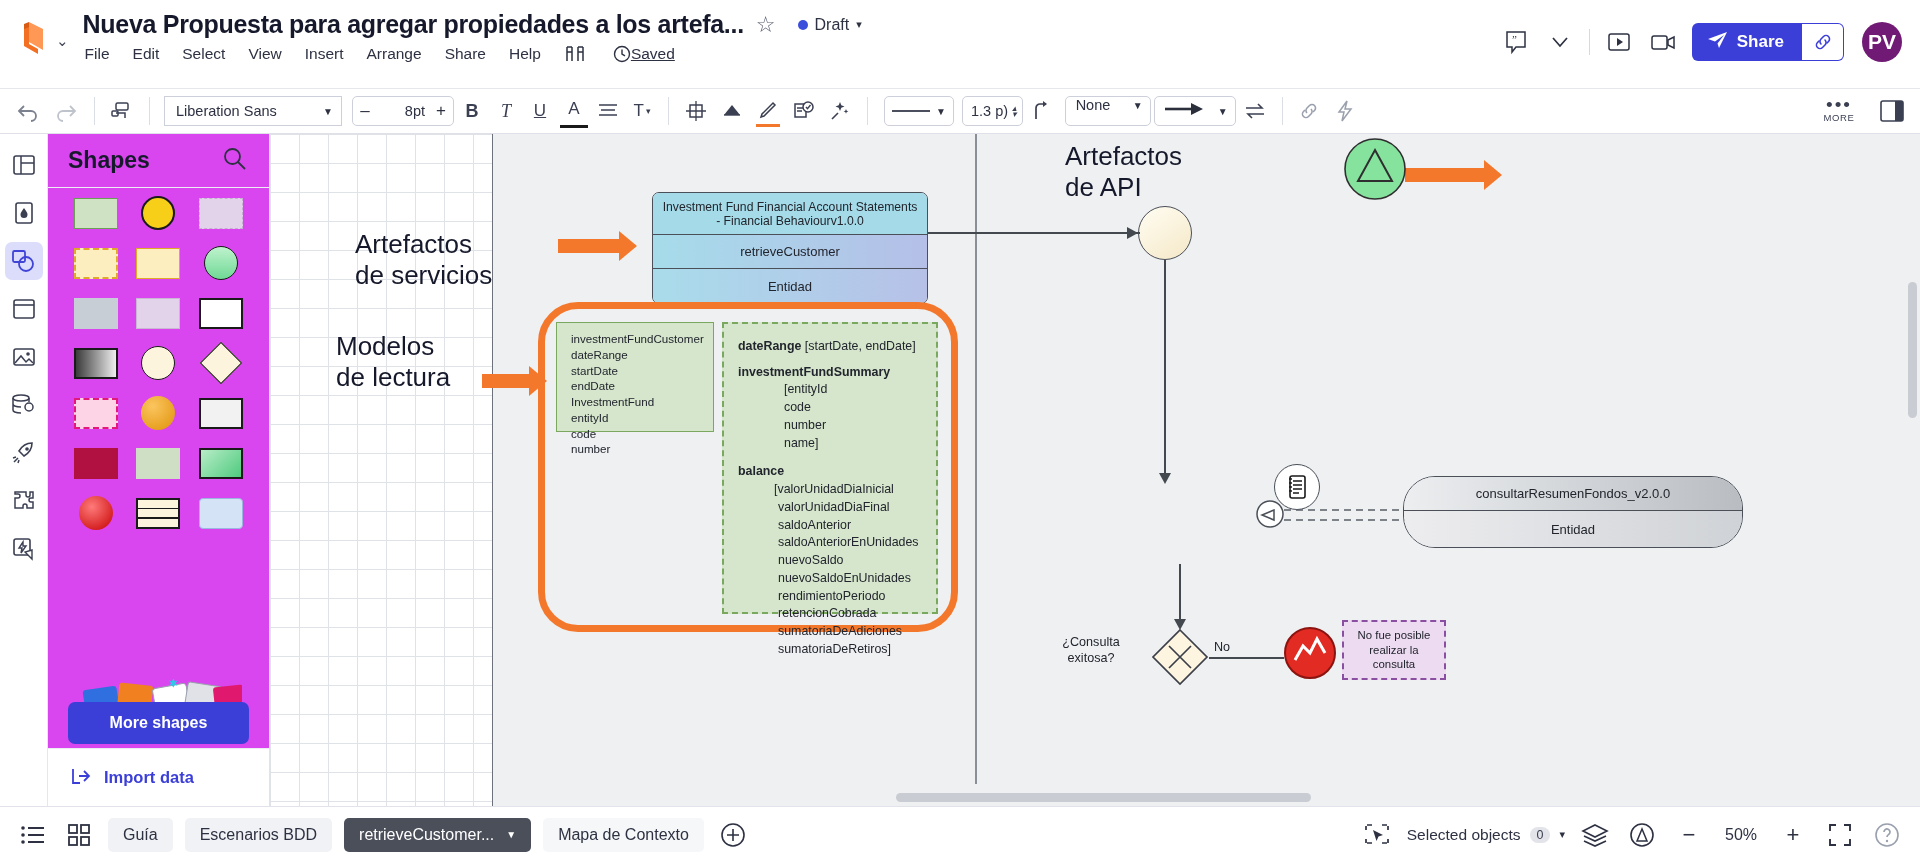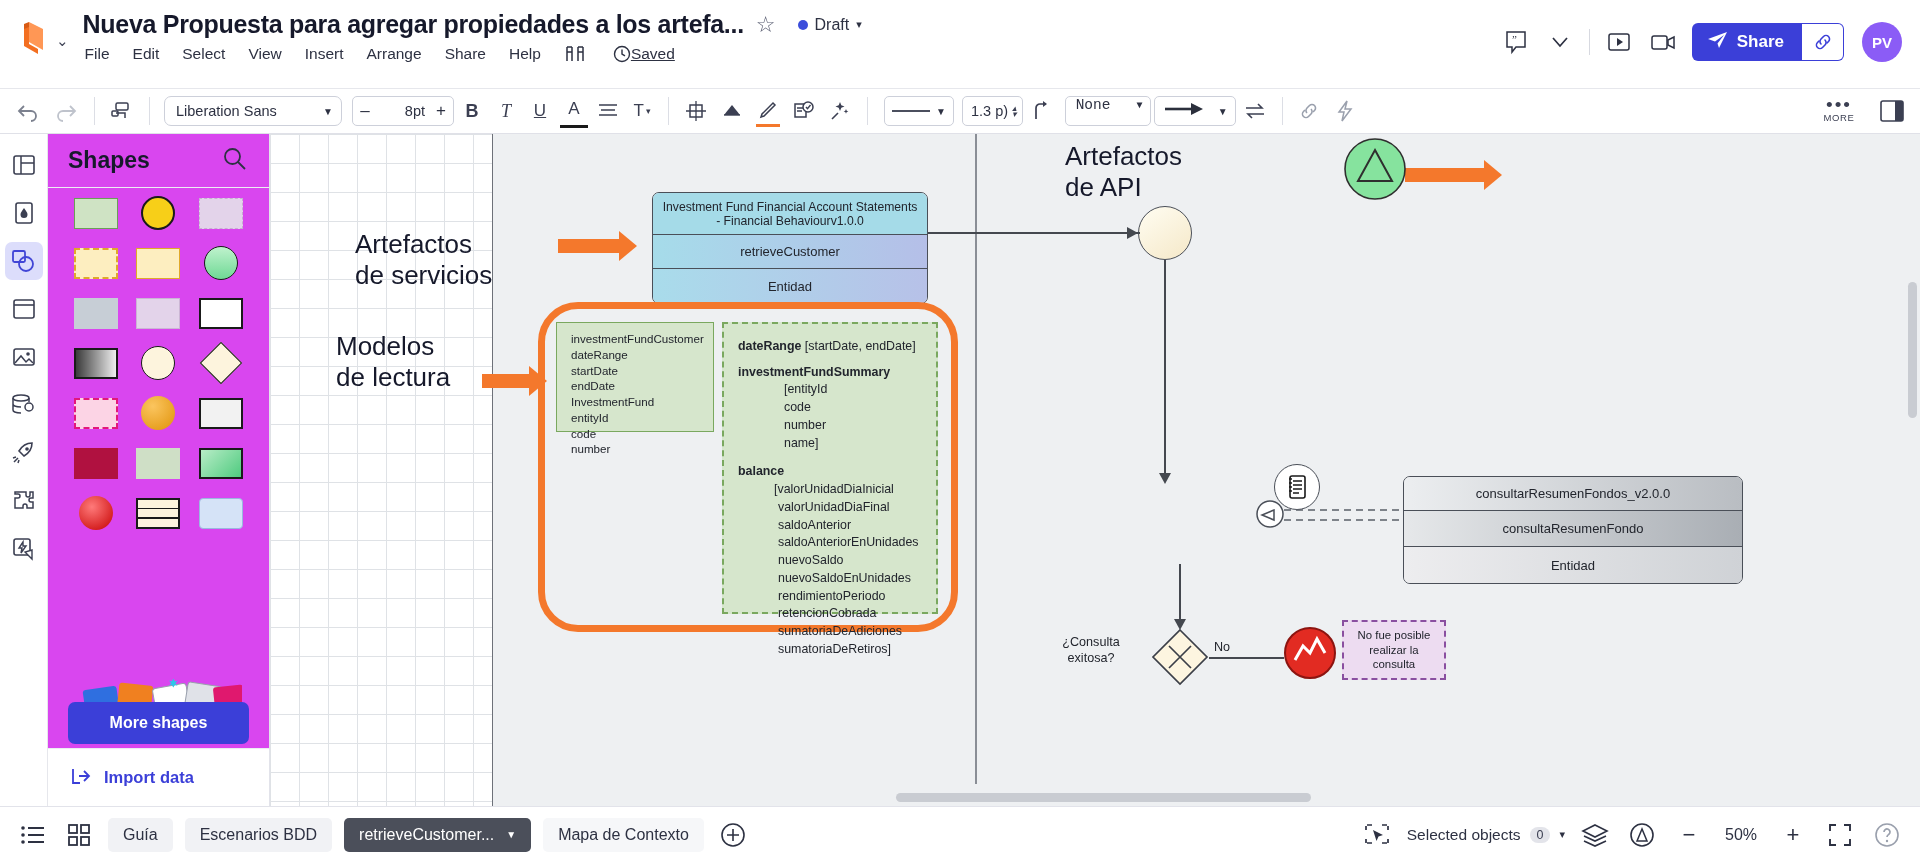--- a/index.html
+++ b/index.html
@@ -33,41 +33,41 @@
   .menu-icon { color:#2d3142; display:flex; align-items:center; }
   .saved-wrap { display:flex; margin-left:4px; }
   .saved-text { font-size:15.5px; color:#2d3142; text-decoration:underline; }
 
   .header-right { margin-left:auto; display:flex; align-items:center; gap:14px; padding-top:16px; }
   .hicon { width:30px; height:30px; display:flex; align-items:center; justify-content:center; color:#2d3142; }
   .hdivider { width:1px; height:26px; background:#d7d9e0; }
   .share-btn { display:flex; align-items:center; height:38px; background:#3b3fd8; border-radius:6px 0 0 6px; color:#fff; padding:0 18px 0 14px; gap:9px; font-size:17px; font-weight:bold; }
   .link-btn { width:42px; height:38px; border:1px solid #3b3fd8; border-left:none; border-radius:0 6px 6px 0; display:flex; align-items:center; justify-content:center; background:#fff; color:#3b3fd8; }
   .share-group { display:flex; }
-  .avatar { width:40px; height:40px; border-radius:50%; background:#8b5cf6; color:#fff; display:flex; align-items:center; justify-content:center; font-size:15px; font-weight:bold; margin-left:4px; }
+  .avatar { width:40px; height:40px; border-radius:50%; background:#701a75; color:#fff; display:flex; align-items:center; justify-content:center; font-size:21px; font-weight:bold; margin-left:4px; }
 
   
   .toolbar { height:46px; flex:0 0 46px; border-top:1px solid #e6e7ec; border-bottom:1px solid #e0e1e8;
              display:flex; align-items:center; gap:2px; padding:0 10px; background:#fff; position:relative; }
   .tb-btn { height:34px; min-width:32px; display:flex; align-items:center; justify-content:center; color:#3b3f52; padding:0 5px; }
   .tb-sep { width:1px; height:28px; background:#dcdee5; margin:0 8px; }
-  .font-select { width:178px; height:30px; border:1px solid #cdd0da; border-radius:7px; display:flex; align-items:center; justify-content:space-between; padding:0 8px 0 11px; font-size:14.5px; color:#2d3142; margin-left:4px; }
+  .font-select { width:178px; height:30px; border:1px solid #cdd0da; border-radius:0; display:flex; align-items:center; justify-content:space-between; padding:0 8px 0 11px; font-size:14.5px; color:#2d3142; margin-left:4px; }
   .size-group { display:flex; align-items:center; height:30px; border:1px solid #cdd0da; border-radius:5px; margin-left:8px; overflow:hidden; }
   .size-minus, .size-plus { width:24px; height:28px; display:flex; align-items:center; justify-content:center; font-size:17px; color:#2d3142; }
   .size-val { width:52px; text-align:right; padding-right:4px; font-size:14.5px; color:#2d3142; }
   .bold-b { font-weight:bold; font-size:18px; }
   .ital-i { font-style:italic; font-size:18px; font-family:"Liberation Serif", serif; }
   .und-u { font-size:17px; text-decoration:underline; }
   .color-a { font-size:17px; position:relative; padding-bottom:5px; }
   .color-a::after { content:""; position:absolute; left:2px; right:2px; bottom:0; height:3px; background:#1a1a1a; }
   .line-select { width:70px; height:30px; border:1px solid #cdd0da; border-radius:5px; display:flex; align-items:center; justify-content:space-between; padding:0 7px; margin-left:6px; }
   .line-sample { width:38px; height:0; border-top:2.6px solid #4b4f5e; }
   .w-group { display:flex; align-items:center; height:30px; border:1px solid #cdd0da; border-radius:5px; margin-left:6px; padding:0 5px 0 8px; font-size:14.5px; color:#2d3142; gap:4px; }
   .spin { display:flex; flex-direction:column; line-height:6px; font-size:9px; color:#3b3f52; }
-  .none-select { width:86px; height:30px; border:1px solid #cdd0da; border-radius:5px; display:flex; align-items:center; justify-content:space-between; padding:0 7px 12px 10px; font-size:14.5px; color:#2d3142; margin-left:6px;font-family:Liberation Mono, monospace; }
+  .none-select { width:86px; height:30px; border:1px solid #cdd0da; border-radius:5px; display:flex; align-items:center; justify-content:space-between; padding:0 7px 12px 10px; font-size:14.5px; color:#2d3142; margin-left:6px; }
   .arrow-select { width:82px; height:30px; border:1px solid #cdd0da; border-radius:5px; display:flex; align-items:center; justify-content:space-between; padding:0 7px 0 8px; margin-left:1px; }
   .more-btn { display:flex; flex-direction:column; align-items:center; justify-content:center; gap:1px; margin-left:auto; color:#3b3f52; width:58px; }
   .more-dots { font-size:19px; letter-spacing:2px; line-height:12px; }
   .more-lbl { font-size:9.5px; letter-spacing:0.6px; }
 
   
   .body { flex:1 1 auto; display:flex; position:relative; min-height:0; }
 
   
   .rail { width:48px; flex:0 0 48px; background:#fff; border-right:1px solid #e6e7ec; padding-top:12px; display:flex; flex-direction:column; align-items:center; gap:10px; }
@@ -645,23 +645,22 @@
       <div style="position:absolute;left:986px;top:364px;width:350px;height:36px;">
         <svg width="350" height="36" viewBox="0 0 350 36">
           <circle cx="14" cy="16" r="13" fill="#fff" stroke="#4a4f58" stroke-width="1.5"></circle>
           <path d="M18 12l-12 5 12 5z" fill="#fff" stroke="#4a4f58" stroke-width="1.5"></path>
           <path d="M28 12H330M28 22H320" stroke="#5a5f68" stroke-width="1.5" stroke-dasharray="7 5" fill="none"></path>
           <circle cx="336" cy="17" r="13" fill="#fff" stroke="#4a4f58" stroke-width="1.5"></circle>
           <path d="M326 10l13 7-13 7z" fill="#fff" stroke="#4a4f58" stroke-width="1.5"></path>
         </svg>
       </div>
 
-      <div class="uml" style="left:1133px; top:342px; width:340px;">
+      <div class="uml" style="left:1133px; top:342px; width:340px;border-radius:32px;">
         <div class="row" style="height:34px; background:linear-gradient(90deg,#eceef0,#b9bdc2);font-size:13px;">consultarResumenFondos_v2.0.0</div>
-        <div class="row" style="height:36px; background:linear-gradient(90deg,#e6e8ea,#a9aeb4);font-size:13px;">consultaResumenFondo</div>
         <div class="row" style="height:36px; background:linear-gradient(90deg,#ededef,#cfd2d6);font-size:13px;">Entidad</div>
       </div>
 
       <div class="connector" style="left:909px; top:430px; width:1.7px; height:62px;"></div>
       <div style="position:absolute;left:903px;top:484px;">
         <svg width="14" height="14" viewBox="0 0 14 14">
             <path d="M1 1l6 11 6-11z" fill="#44484f"></path>
           </svg>
       </div>
 

